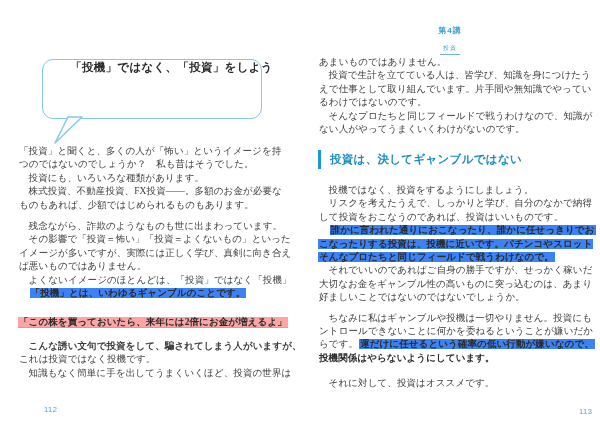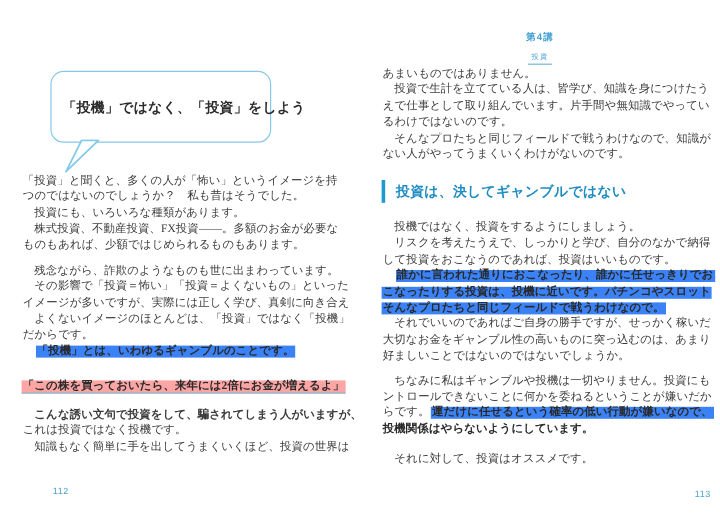--- a/index.html
+++ b/index.html
@@ -2,23 +2,23 @@
 <html><head>
 <meta charset="utf-8">
 <style>
   html,body{margin:0;padding:0;background:#ffffff;}
   #canvas{
     position:relative;width:600px;height:436px;background:#ffffff;overflow:hidden;
     font-family:"Liberation Serif", serif;color:#3b3b3b;
   }
   
   .bubble{
-    position:absolute;left:42px;top:59px;width:184px;height:60px;
+    position:absolute;left:42px;top:59px;width:220px;height:60px;
     border:1.5px solid #85c9e8;border-radius:11px;background:#fff;
-    display:flex;align-items:center;justify-content:center;box-sizing:border-box;padding-left:39px;
+    display:flex;align-items:flex-start;justify-content:center;box-sizing:border-box;padding-left:39px;
   }
   .bubble-title{
     font-family:"Liberation Sans", sans-serif;font-weight:bold;font-size:11.5px;
     color:#2b2b2b;letter-spacing:.3px;white-space:nowrap;
   }
   .bubble-tail{position:absolute;left:47px;top:116px;width:40px;height:30px;}
   .textblock{position:absolute;width:268px;font-size:9.5px;line-height:13.4px;letter-spacing:.1px;}
   #left-lines{left:18px;top:145px;}
   #right-lines-top{left:318px;top:56px;}
   #right-lines-bottom{left:318px;top:184px;}
@@ -65,22 +65,22 @@
     </svg>
     <div id="left-lines" class="textblock">
         <div class="tline"><span class="seg seg-n">「投資」と聞くと、多くの人が「怖い」というイメージを持</span></div>
         <div class="tline"><span class="seg seg-n">つのではないのでしょうか？　私も昔はそうでした。</span></div>
         <div class="tline"><span class="seg seg-n">　投資にも、いろいろな種類があります。</span></div>
         <div class="tline"><span class="seg seg-n">　株式投資、不動産投資、FX投資——。多額のお金が必要な</span></div>
         <div class="tline"><span class="seg seg-n">ものもあれば、少額ではじめられるものもあります。</span></div>
         <div class="tline" style="margin-top: 8px;"><span class="seg seg-n">　残念ながら、詐欺のようなものも世に出まわっています。</span></div>
         <div class="tline"><span class="seg seg-n">　その影響で「投資＝怖い」「投資＝よくないもの」といった</span></div>
         <div class="tline"><span class="seg seg-n">イメージが多いですが、実際には正しく学び、真剣に向き合え</span></div>
+        <div class="tline"><span class="seg seg-n">ば悪いものではありません。</span></div>
         <div class="tline"><span class="seg seg-n">　よくないイメージのほとんどは、「投資」ではなく「投機」</span></div>
-        <div class="tline"><span class="seg seg-n">だからです。</span></div>
         <div class="tline"><span class="seg seg-n">　</span><span class="seg seg-bh">「投機」とは、いわゆるギャンブルのことです。</span></div>
         <div class="tline" style="margin-top: 16px;"><span class="seg seg-hu">「この株を買っておいたら、来年には2倍にお金が増えるよ」</span></div>
         <div class="tline" style="margin-top: 10px; font-weight: bold;"><span class="seg seg-n">　こんな誘い文句で投資をして、騙されてしまう人がいますが、</span></div>
         <div class="tline"><span class="seg seg-n">これは投資ではなく投機です。</span></div>
         <div class="tline"><span class="seg seg-n">　知識もなく簡単に手を出してうまくいくほど、投資の世界は</span></div>
       </div>
     <div id="folio-left" class="folio">112</div>
   </div>
 
   <div>

